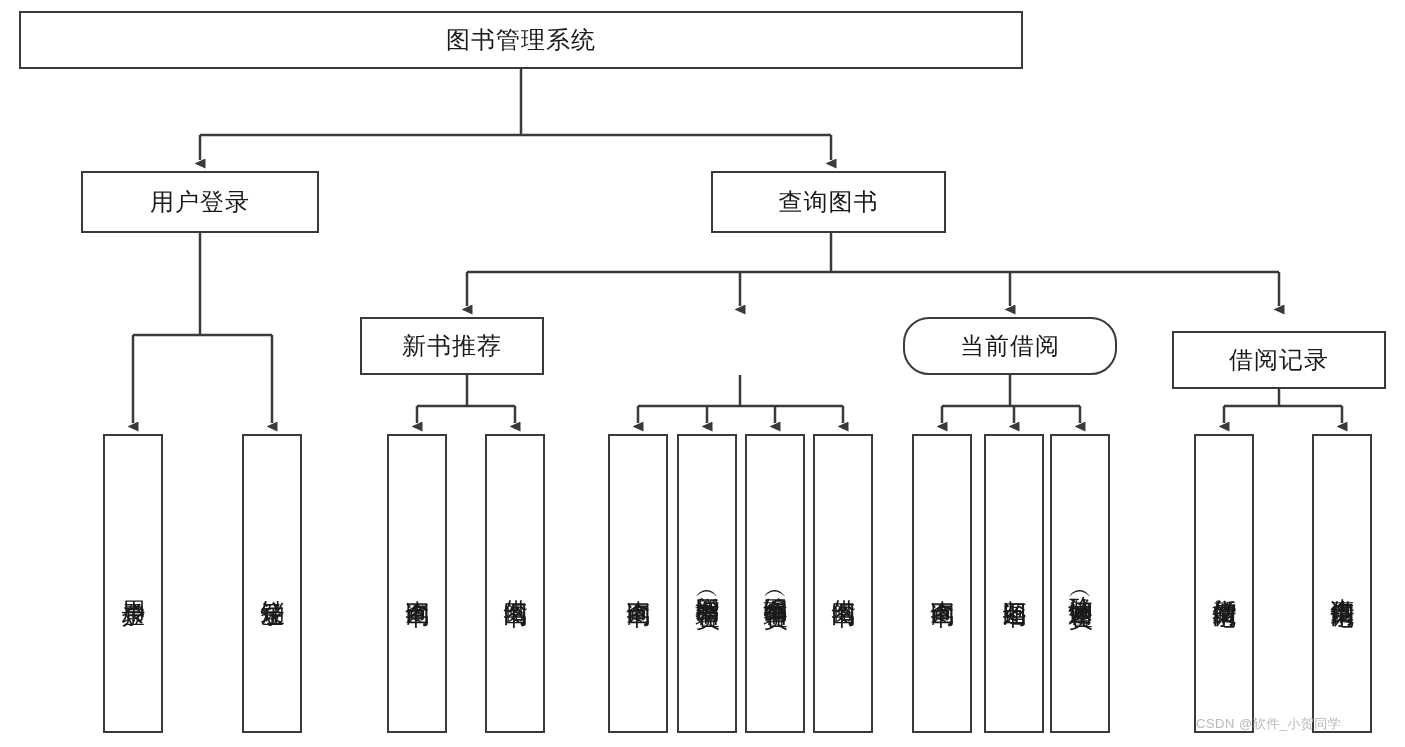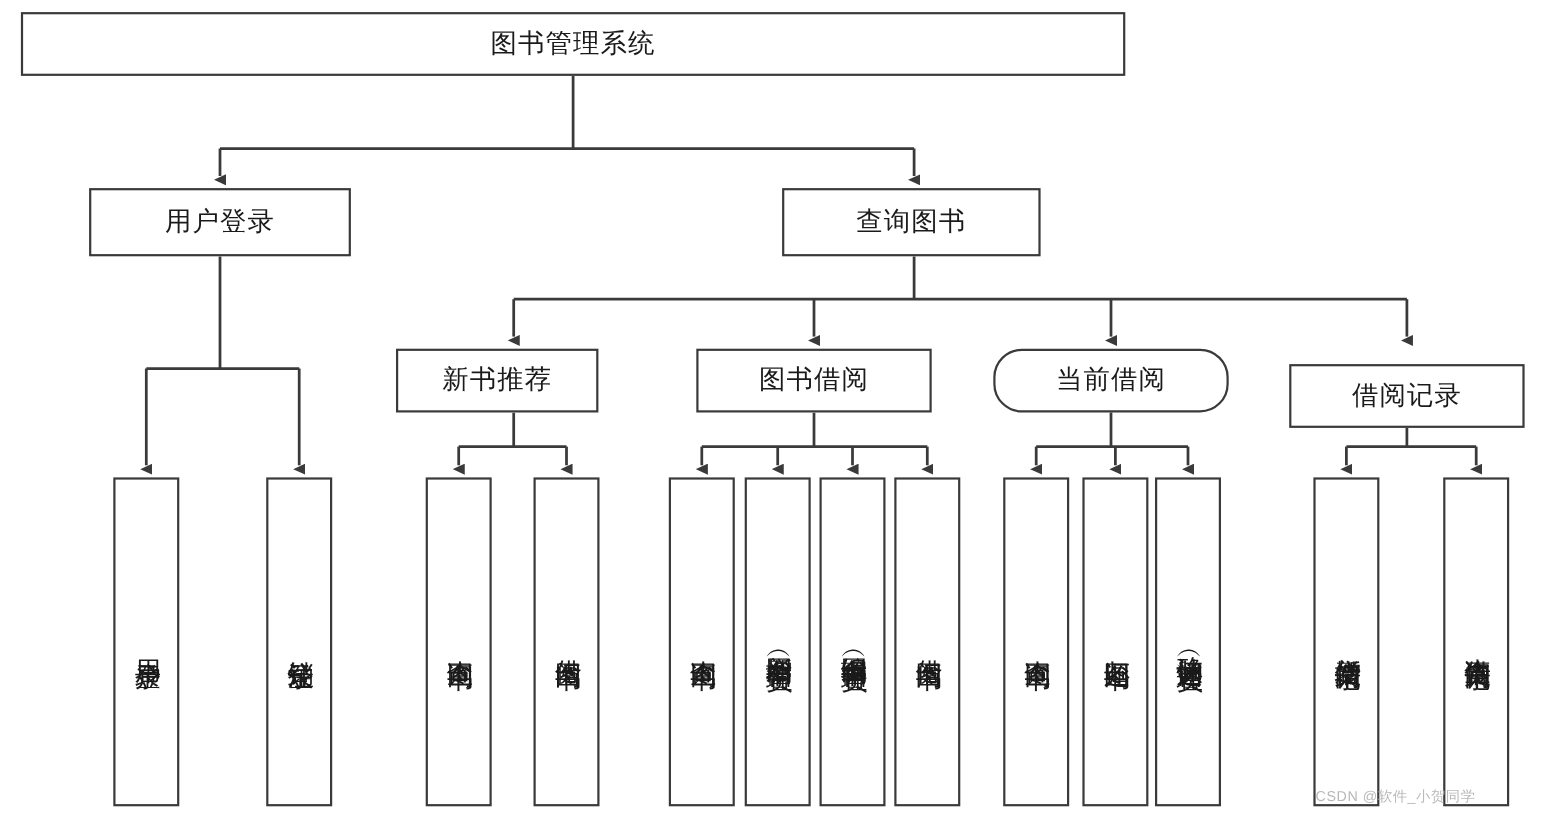--- a/index.html
+++ b/index.html
@@ -125,23 +125,20 @@
   <div class="node horiz" style="left: 81px; top: 171px; width: 238px; height: 62px;">
     <span>用户登录</span>
   </div>
   <div class="node horiz" style="left: 711px; top: 171px; width: 235px; height: 62px;">
     <span>查询图书</span>
   </div>
 
   <div class="node horiz" style="left: 360px; top: 317px; width: 184px; height: 58px;">
     <span>新书推荐</span>
   </div>
-  <div class="node horiz" style="left: 633px; top: 317px; width: 214px; height: 58px;">
-    <span>图书借阅</span>
-  </div>
   <div class="node horiz" style="left: 903px; top: 317px; width: 214px; height: 58px; border-radius: 26px;">
     <span>当前借阅</span>
   </div>
   <div class="node horiz" style="left: 1172px; top: 317px; width: 214px; height: 58px; margin-top: 14px;">
     <span>借阅记录</span>
   </div>
 
   <div class="node vert" style="left: 103px; top: 434px; width: 60px; height: 299px;">
     <span class="vlabel">用户登录</span>
   </div>

